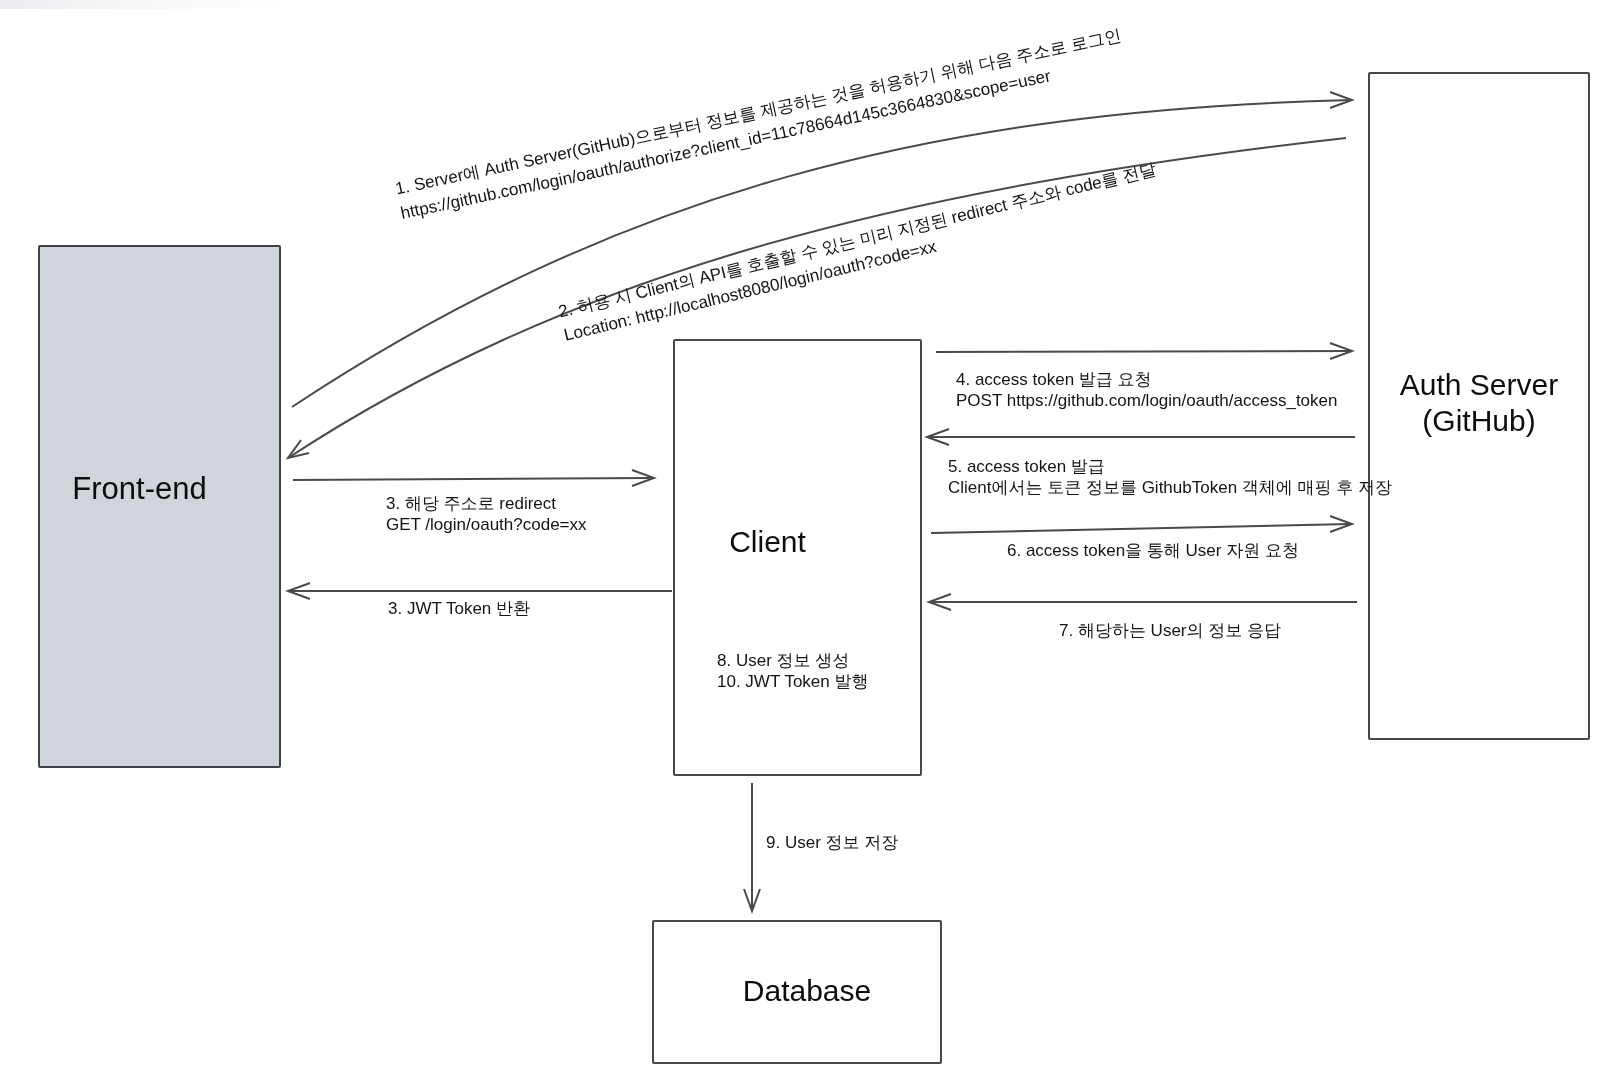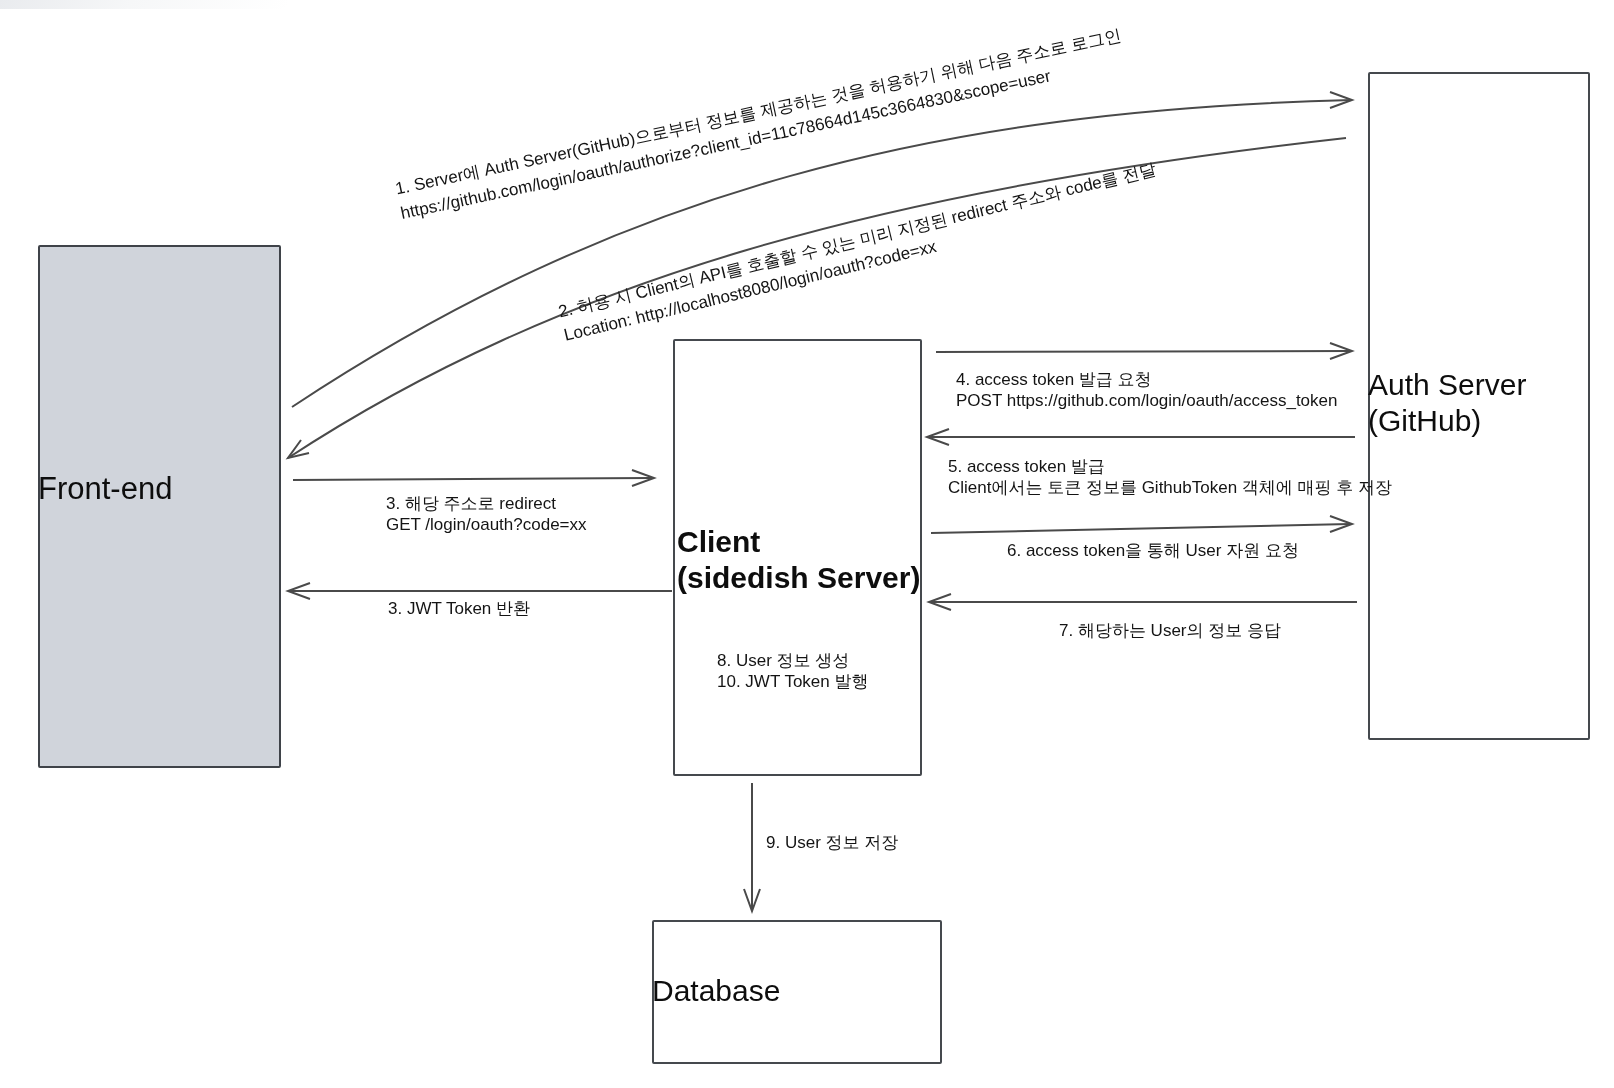--- a/index.html
+++ b/index.html
@@ -2,21 +2,21 @@
 <html><head>
 <meta charset="utf-8">
 <style>
   html,body { margin:0; padding:0; background:#ffffff; }
   .canvas {
     position:relative; width:1614px; height:1088px; background:#ffffff;
     font-family:"Liberation Sans", sans-serif; color:#121212; overflow:hidden;
   }
   .box { position:absolute; border:2px solid #45494e; background:#ffffff; border-radius:2px; box-sizing:border-box; }
   .box.frontend { background:#d0d4db; border-color:#3f4349; }
-  .node-title { position:absolute; text-align:left; font-size:30px; line-height:36px; color:#0d0d0d; }
+  .node-title { position:absolute; text-align:center; font-size:30px; line-height:36px; color:#0d0d0d; }
   .lbl { position:absolute; font-size:17px; line-height:21px; color:#141414; white-space:nowrap; }
   .rot { transform-origin:0 0; line-height:25px; }
   .rot2 { transform-origin:0 0; line-height:24px; }
   svg.arrows { position:absolute; left:0; top:0; width:1614px; height:1088px; }
   svg.arrows path { stroke:#4a4a4a; stroke-width:2; fill:none; }
   .smudge {
     position:absolute; left:0; top:0; width:288px; height:9px;
     background:linear-gradient(120deg,#e9ebee 0%, #f6f7f8 45%, #ffffff 100%);
     border-bottom-right-radius:8px;
   }
@@ -55,23 +55,22 @@
     <path d="M310,583 L288,591 L310,599"></path>
 
     <path d="M752,783 L752,909"></path>
     <path d="M744,889 L752,911 L760,889"></path>
   </svg>
 
   <div class="box frontend" style="left:38px; top:245px; width:243px; height:523px;"></div>
   <div class="node-title" style="left:38px; top:471px; width:203px; font-size:31px;">Front-end</div>
 
   <div class="box" style="left:673px; top:339px; width:249px; height:437px;"></div>
-  <div class="node-title" style="left:677px; top:524px; width:249px;font-weight:bold;">
+  <div class="node-title" style="left:643px; top:524px; width:249px;">
     <div>Client</div>
-    <div>(sidedish Server)</div>
   </div>
   <div class="lbl" style="left:717px; top:650px;">
     <div>8. User 정보 생성</div>
     <div>10. JWT Token 발행</div>
   </div>
 
   <div class="box" style="left:1368px; top:72px; width:222px; height:668px;"></div>
   <div class="node-title" style="left:1368px; top:367px; width:222px;">
     <div>Auth Server</div>
     <div>(GitHub)</div>

